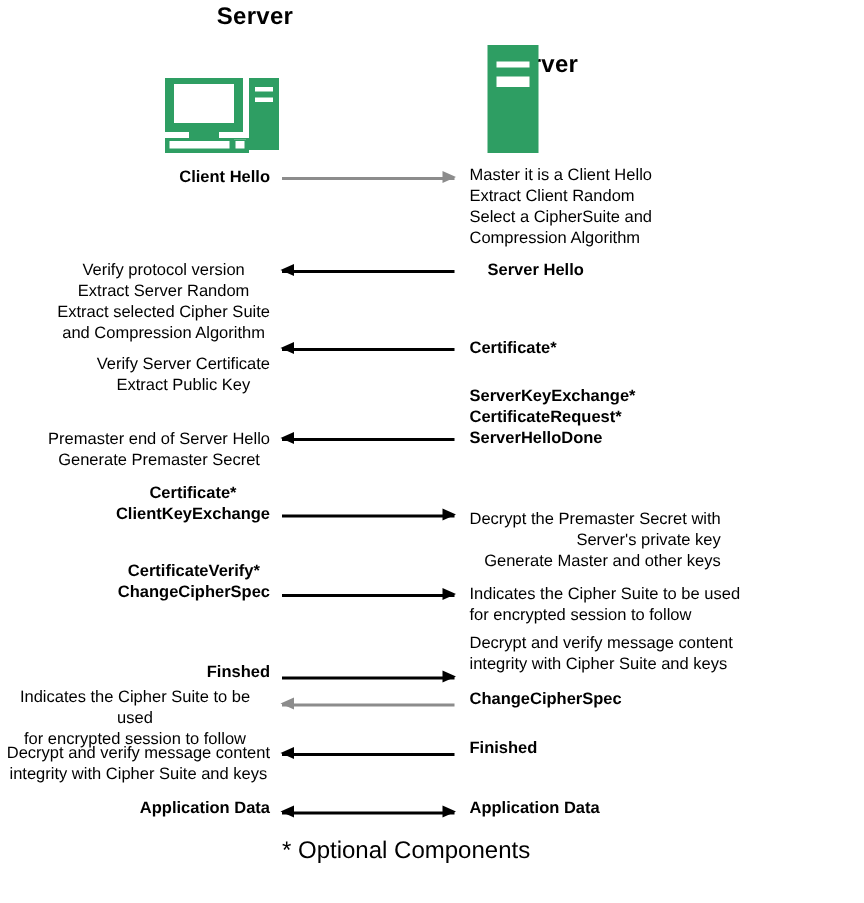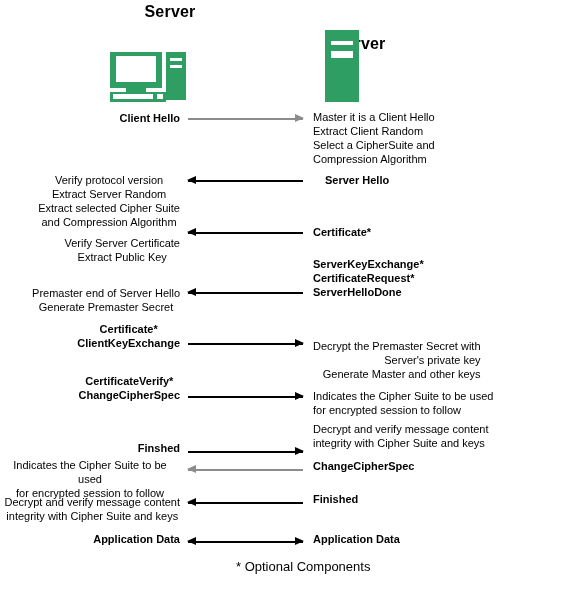--- a/index.html
+++ b/index.html
@@ -159,24 +159,23 @@
   .arrow .head.left {
     left: -1px;
     border-right: 9px solid var(--shaft, #000000);
   }
 
   
   #footnote {
     position: absolute;
     left: 188px;
     top: 559px;
-    font-size: 13px;
+    font-size: 16px;
     color: #000;
     white-space: nowrap;
-    margin-left: 48px;
   }
 </style>
 </head>
 <body style="background: rgb(255, 255, 255);">
 
 <div class="stage">
 
   <div class="col-title" id="client-title">Server</div>
 
   <div class="col-title" id="server-title">Server</div>

